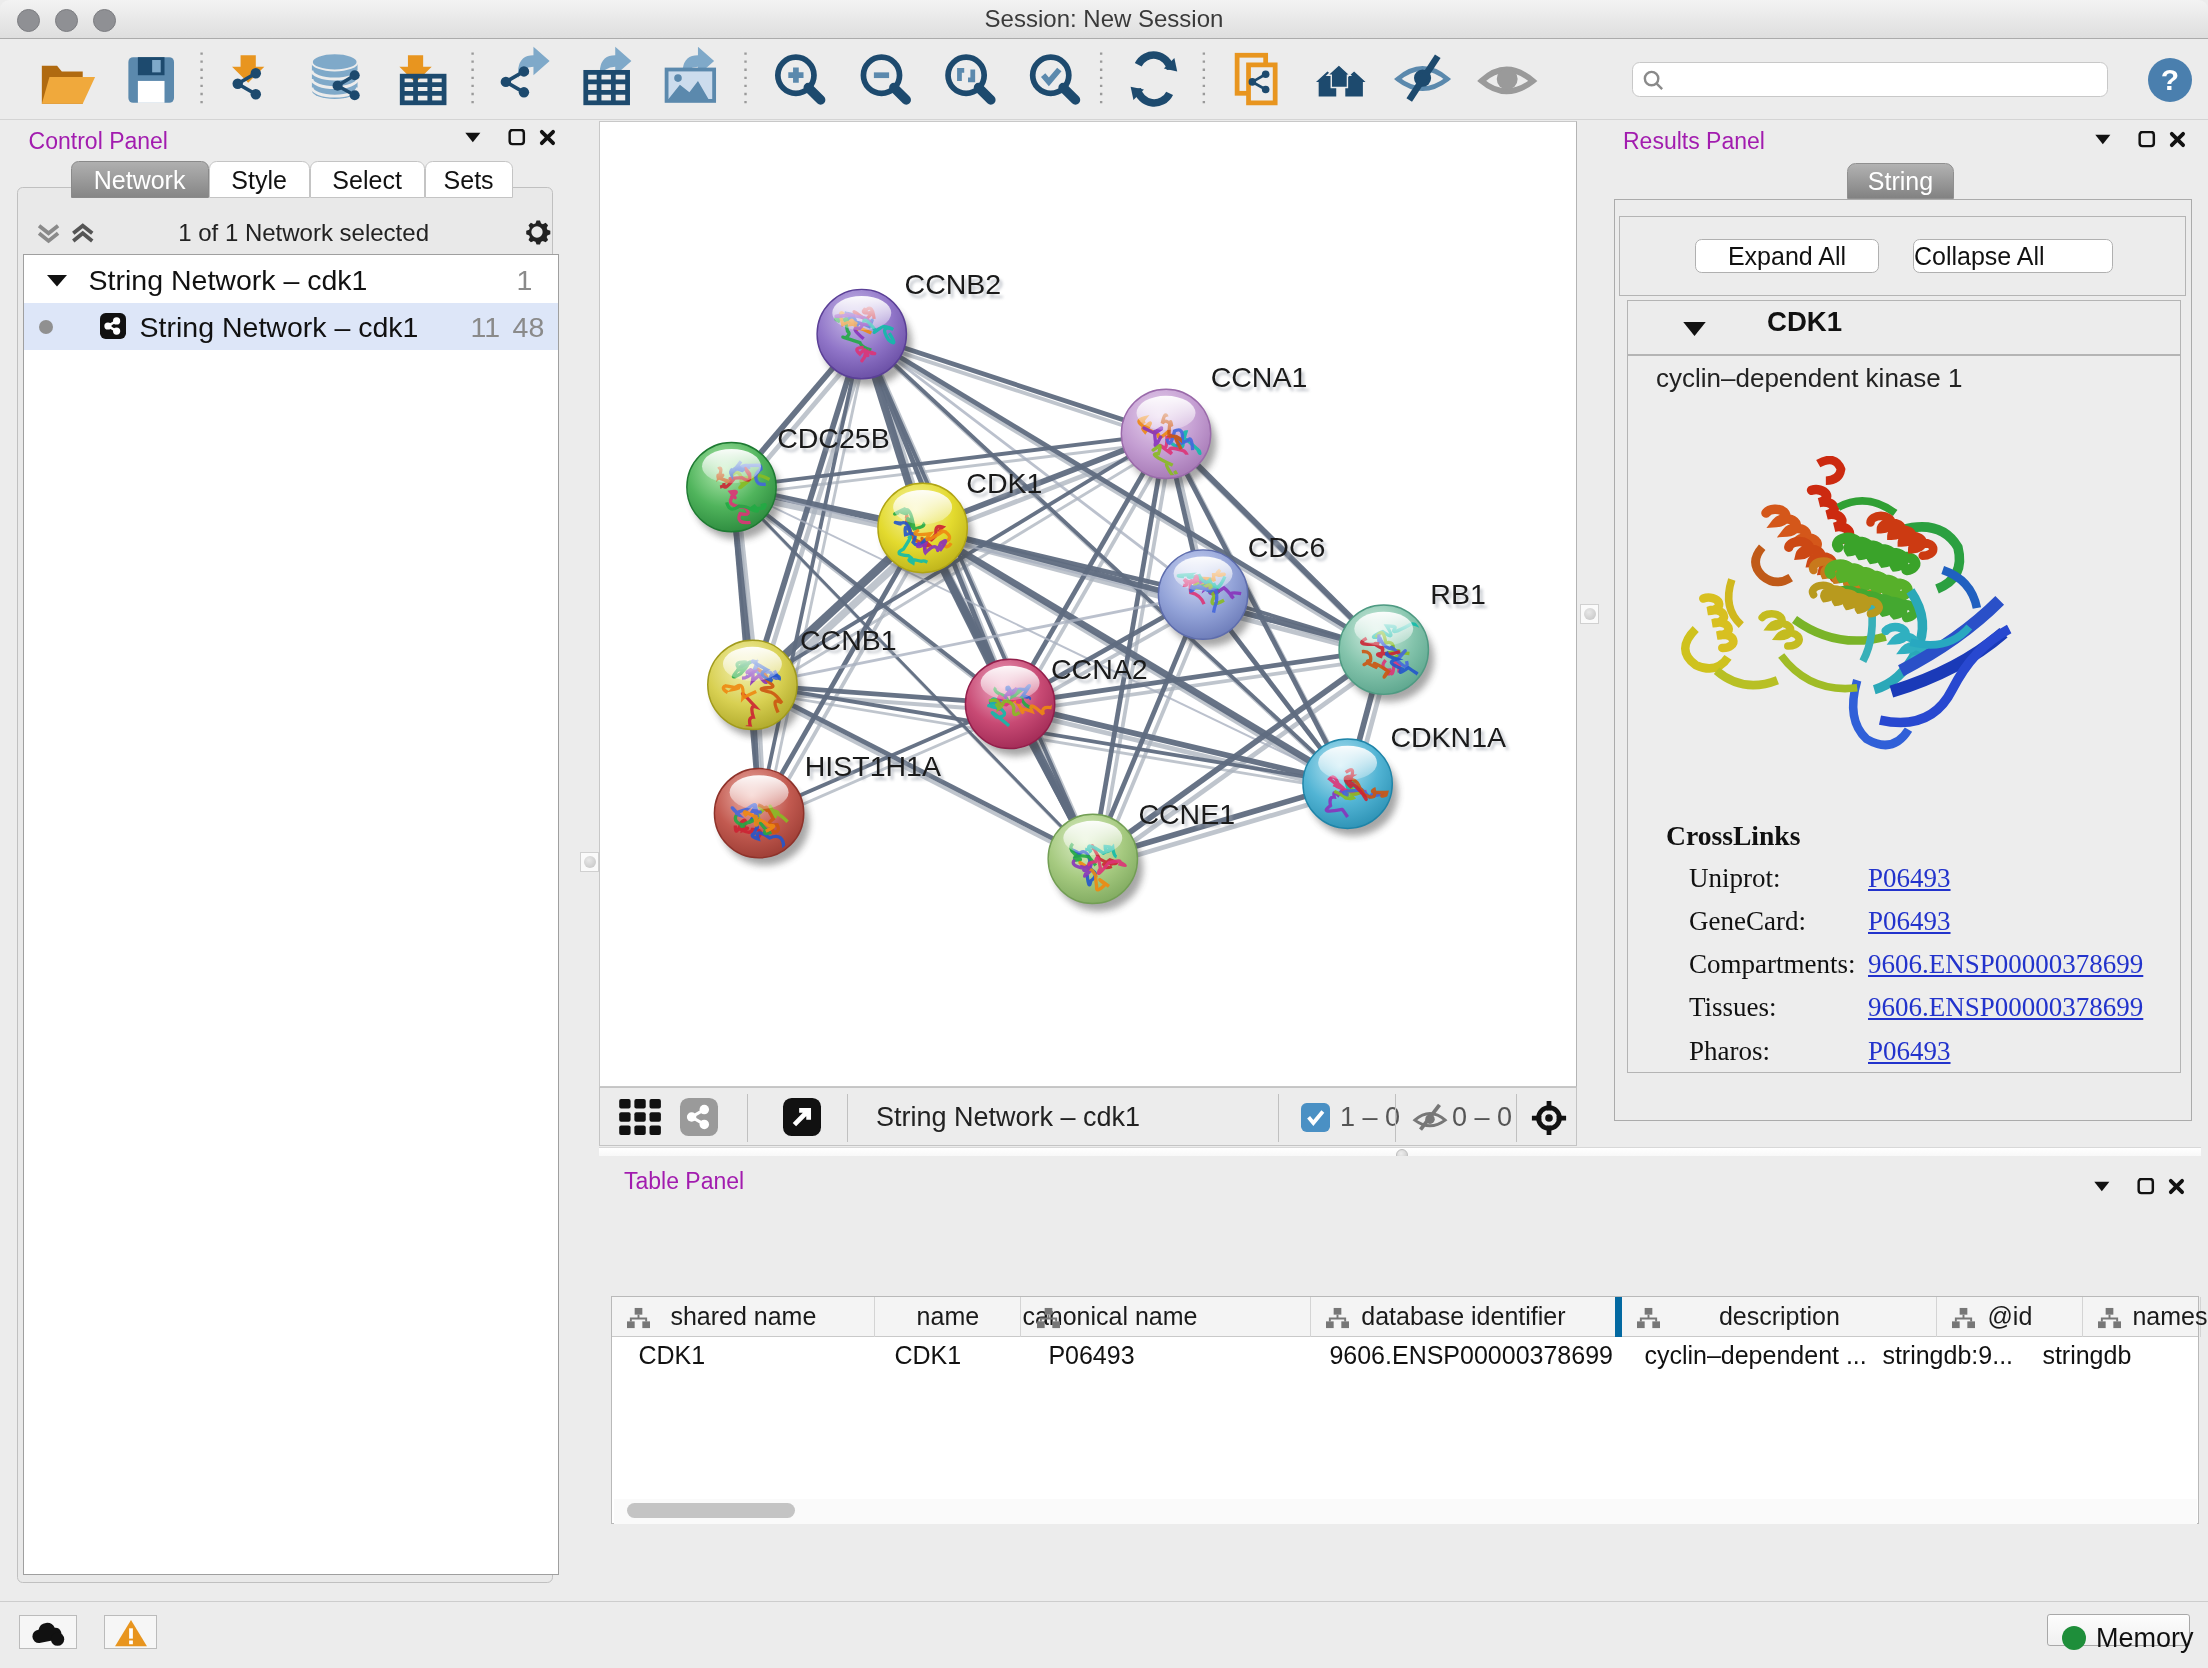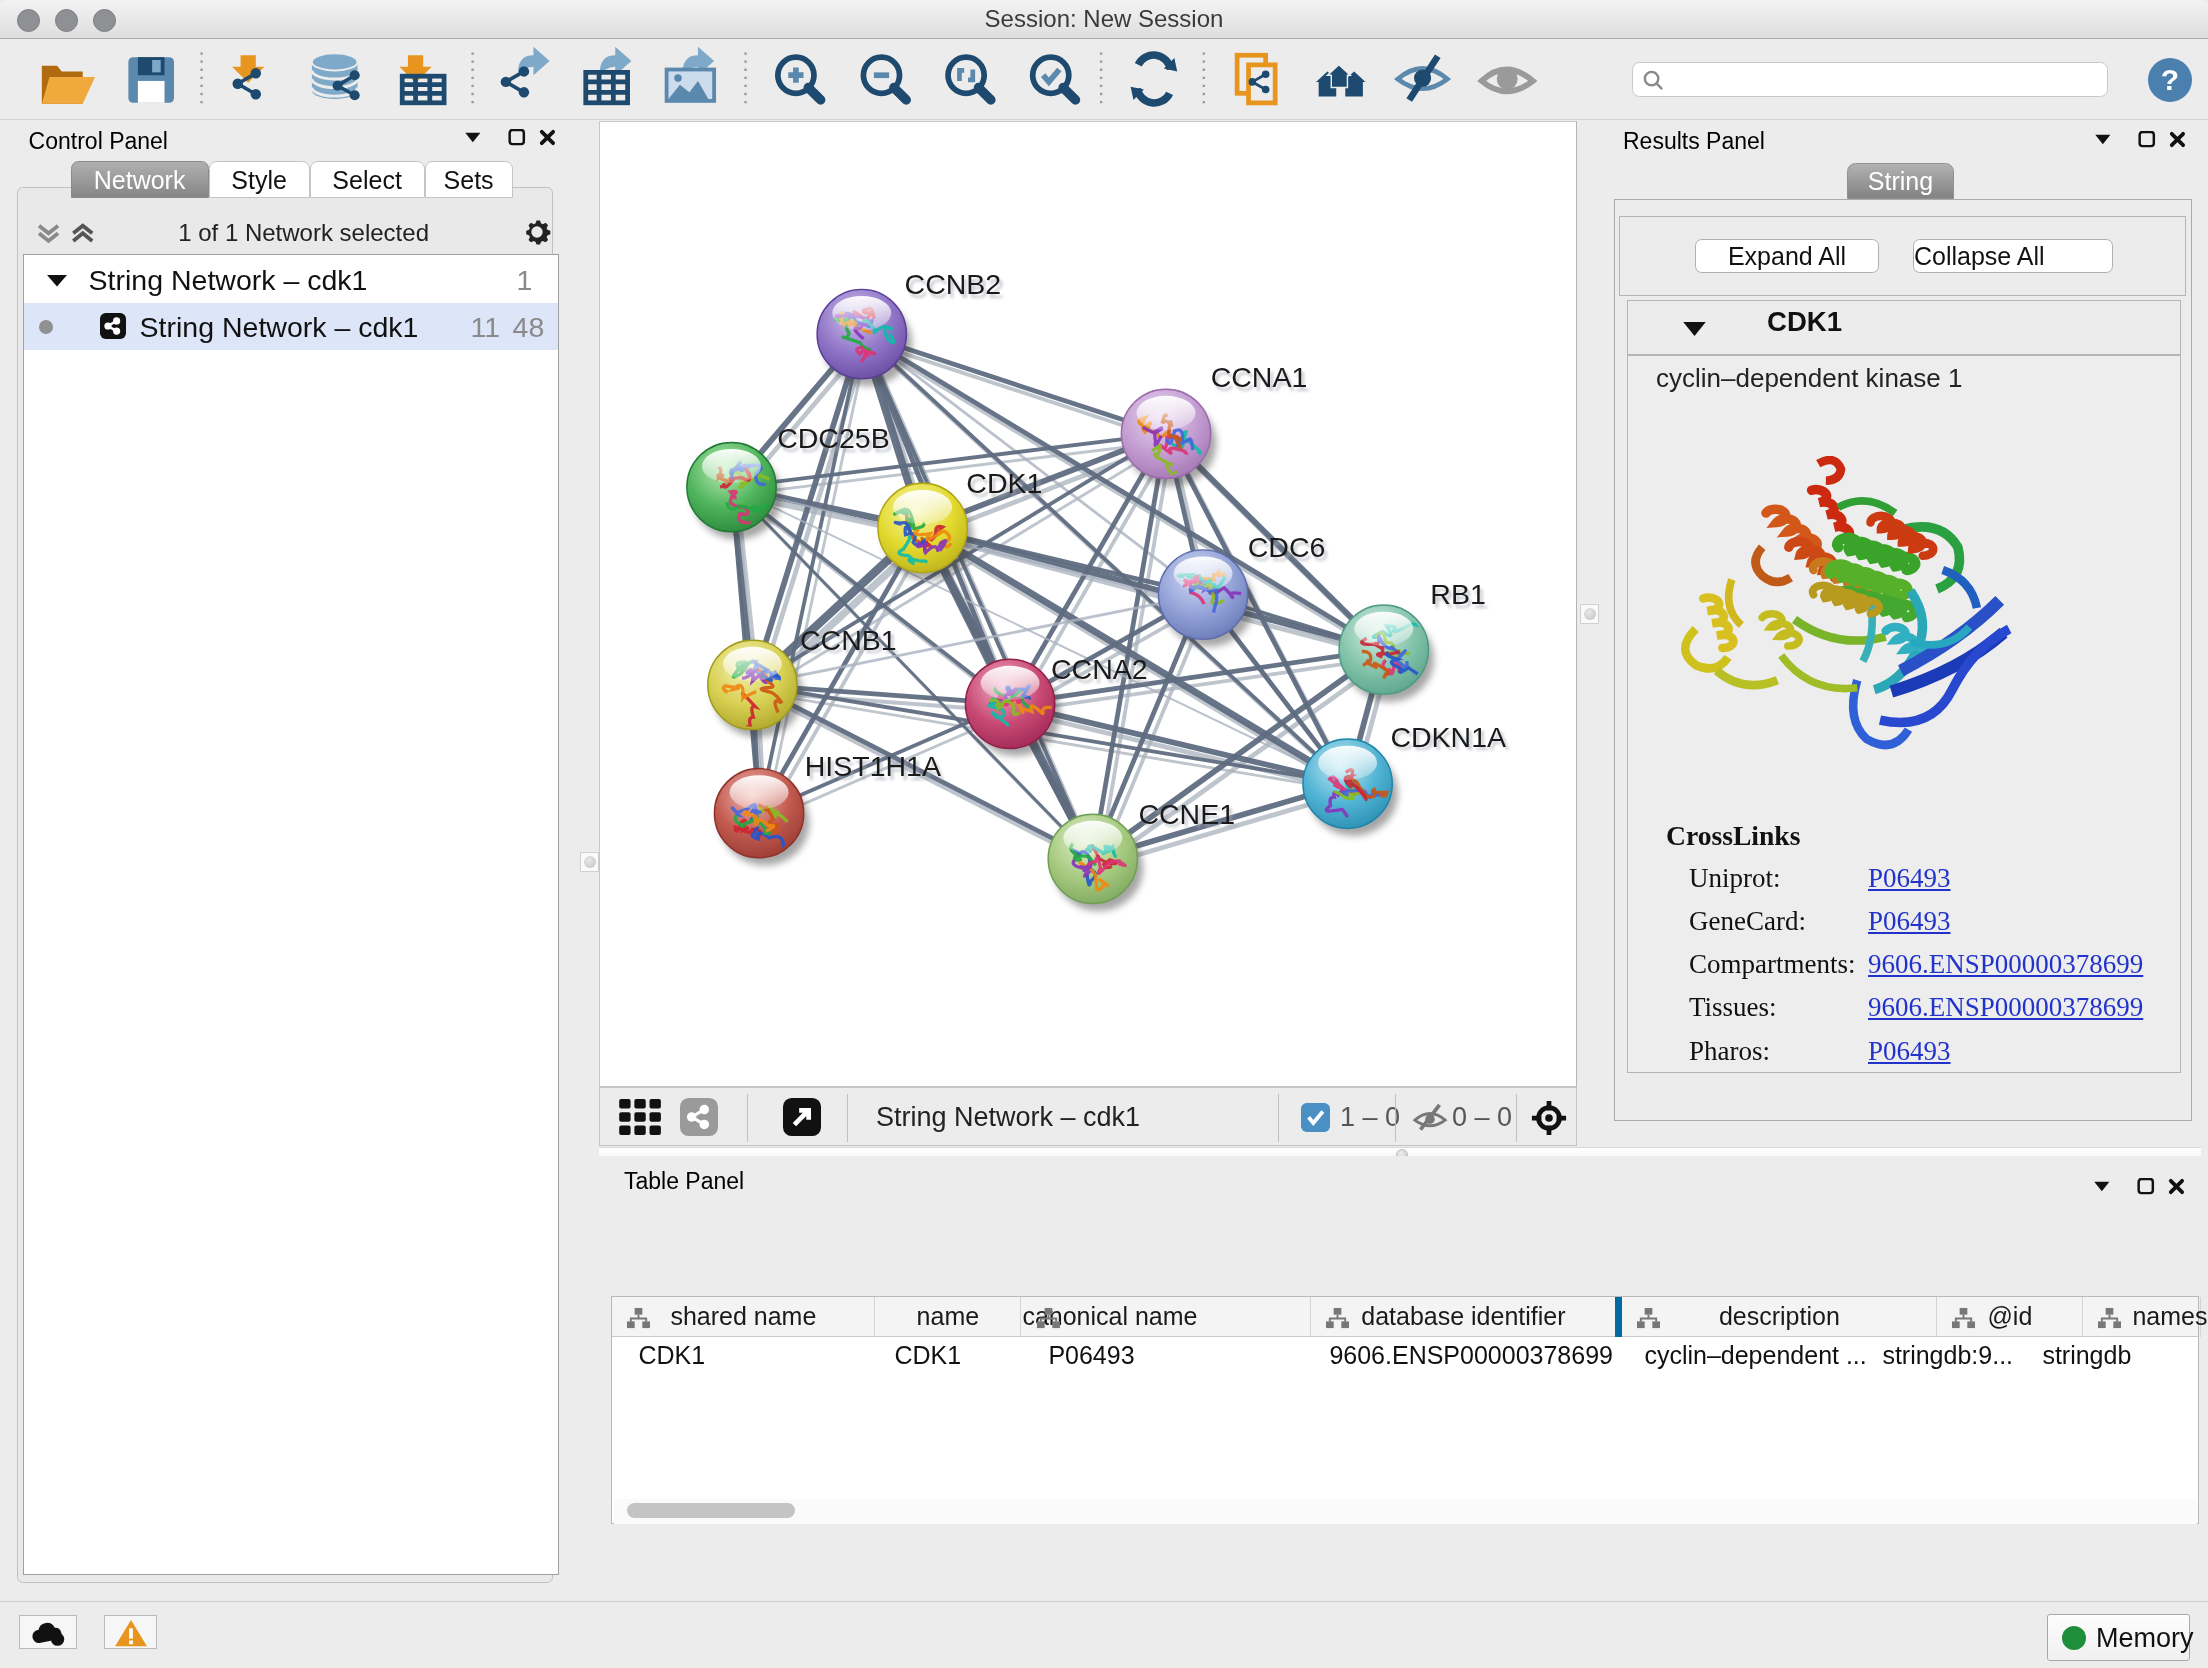--- a/index.html
+++ b/index.html
@@ -1,16 +1,16 @@
 <!DOCTYPE html>
 <html style="font-size:15px"><head><meta charset="utf-8"><style>
 *{margin:0;padding:0;box-sizing:border-box}
 html,body{width:2208px;height:1668px;background:#ececec;font-family:"Liberation Sans",sans-serif;position:relative;overflow:hidden}
 .abs{position:absolute}
-.ptitle{font-size:23px;color:#000000}
+.ptitle{font-size:23px;color:#a21caf}
 </style></head><body>
 
 <div class="abs" style="left:0;top:0;width:2208px;height:39px;background:linear-gradient(#f3f3f3,#dedede);border-bottom:1px solid #ababab;border-radius:9.5px 9.5px 0 0">
 <div class="abs" style="left:17px;top:8.6px;width:23px;height:23px;border-radius:50%;background:#8f9094;border:1px solid #7c7d81"></div>
 <div class="abs" style="left:55px;top:8.6px;width:23px;height:23px;border-radius:50%;background:#8f9094;border:1px solid #7c7d81"></div>
 <div class="abs" style="left:93px;top:8.6px;width:23px;height:23px;border-radius:50%;background:#8f9094;border:1px solid #7c7d81"></div>
 <div style="text-align:center;font-size:24px;color:#3a3a3a;line-height:38px">Session: New Session</div>
 </div>
 <div class="abs" style="left:0;top:39px;width:2208px;height:81px;background:#ececec;border-bottom:1px solid #d4d4d4"><svg width="2208" height="81" viewBox="0 0 2322 85">
       <path d="M44 28 l16 0 5 6 22 0 0 34 -43 0 z" fill="#b06a10"></path>
@@ -730,17 +730,17 @@
         <circle cx="29" cy="20" r="7" fill="#111"></circle>
       </svg>
     </div>
 <div class="abs" style="left:104px;top:13.3px;width:53px;height:34px;background:#f6f6f6;border:1px solid #bbb">
 <svg width="34" height="30" style="position:absolute;left:8.6px;top:1.9px" viewBox="0 0 36 32">
         <path d="M18 2 L35 30 L1 30 z" fill="#e8951f"></path>
         <rect x="16" y="11" width="4" height="11" fill="#fff"></rect>
         <rect x="16" y="24" width="4" height="4" fill="#fff"></rect>
       </svg>
     </div>
-<div class="abs" style="left:2047px;top:12.4px;width:143px;height:47px;background:linear-gradient(#fdfdfd,#f0f0f0);border:1.9px solid #a8a8a8;border-radius:2.9px">
+<div class="abs" style="left:2047px;top:12.4px;width:143px;height:32px;background:linear-gradient(#fdfdfd,#f0f0f0);border:1.9px solid #a8a8a8;border-radius:2.9px">
 <div class="abs" style="left:14.3px;top:10.5px;width:24px;height:24px;border-radius:50%;background:#1e8e3a"></div>
 <div class="abs" style="left:48px;top:7.6px;font-size:27px;color:#111">Memory</div>
     </div>
 </div>
 
 </body></html>

